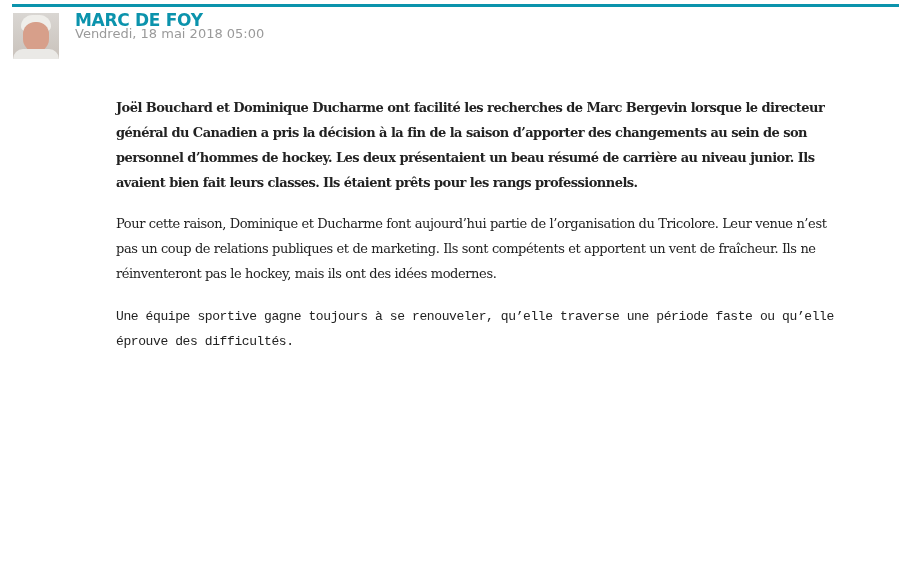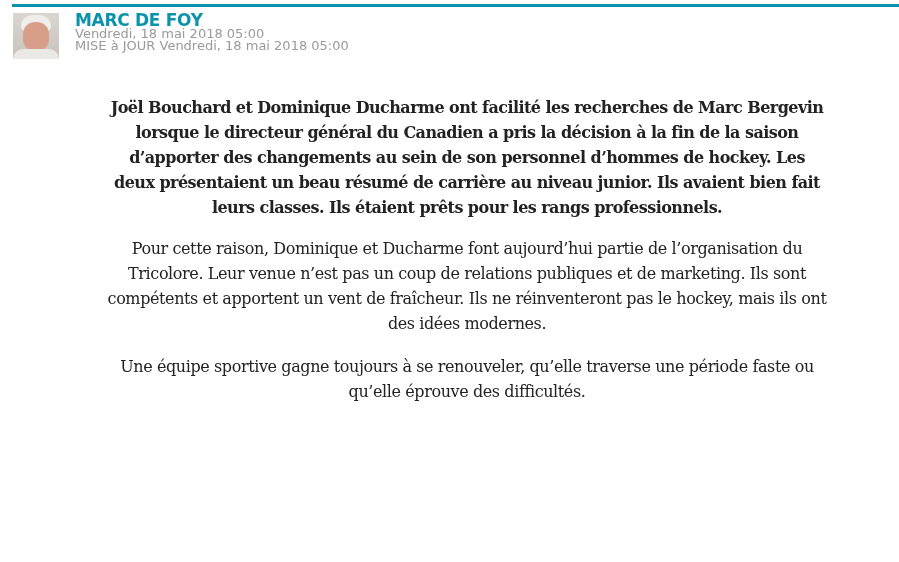--- a/index.html
+++ b/index.html
@@ -69,57 +69,56 @@
       color: #0b93ac;
       letter-spacing: -0.3px;
     }
     .meta {
       font-size: 13px;
       line-height: 12px;
       color: #9a9a9a;
     }
     .article {
       position: absolute;
-      left: 107px;
+      left: 116px;
       top: 95px;
       width: 720px;
       font-family: "DejaVu Serif", serif;
       color: #222222;
-      font-size: 16px;
+      font-size: 13px;
       line-height: 25px;
       letter-spacing: -0.4px;
-      text-align: center;
     }
     .article p {
       margin: 0 0 18px 0;
     }
     .article p.lead {
       font-weight: bold;
       letter-spacing: -0.55px;
       margin-bottom: 16px;
     }
     .article p.gap {
       margin-bottom: 15px;
+      font-family: Liberation Mono, monospace;
     }
   </style>
 </head>
 <body>
 
 <div class="top-rule"></div>
 
 <div class="byline">
   <div class="avatar">
     <div class="hair"></div>
     <div class="face"></div>
     <div class="shirt"></div>
   </div>
   <div class="byline-text">
     <div class="author">MARC DE FOY</div>
     <div class="meta">Vendredi, 18 mai 2018 05:00</div>
-    <div class="meta">MISE à JOUR Vendredi, 18 mai 2018 05:00</div>
   </div>
 </div>
 
 <div class="article">
   <p class="lead">Joël Bouchard et Dominique Ducharme ont facilité les recherches de Marc Bergevin lorsque le directeur général du Canadien a pris la décision à la fin de la saison d’apporter des changements au sein de son personnel d’hommes de hockey. Les deux présentaient un beau résumé de carrière au niveau junior. Ils avaient bien fait leurs classes. Ils étaient prêts pour les rangs professionnels.</p>
   <p>Pour cette raison, Dominique et Ducharme font aujourd’hui partie de l’organisation du Tricolore. Leur venue n’est pas un coup de relations publiques et de marketing. Ils sont compétents et apportent un vent de fraîcheur. Ils ne réinventeront pas le hockey, mais ils ont des idées modernes.</p>
   <p class="gap">Une équipe sportive gagne toujours à se renouveler, qu’elle traverse une période faste ou qu’elle éprouve des difficultés.</p>
 </div>
 
 </body></html>

